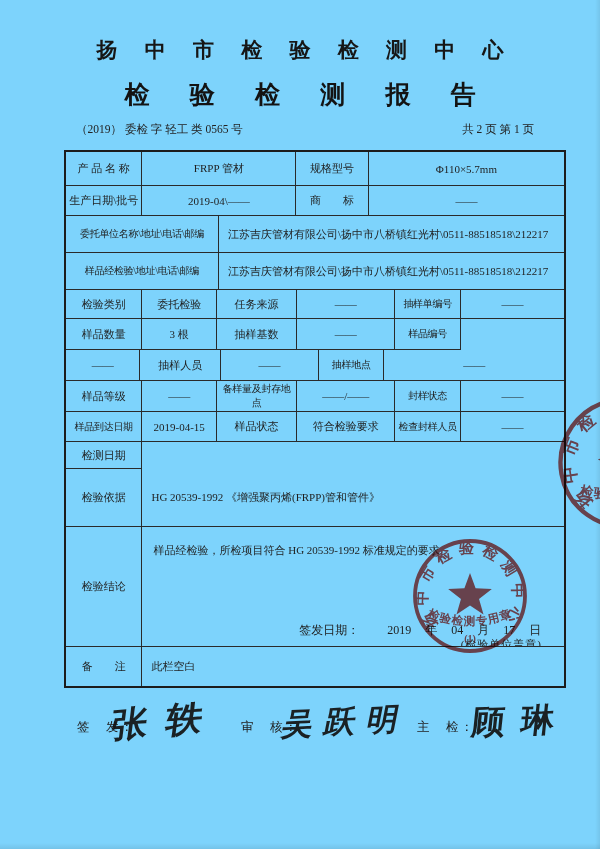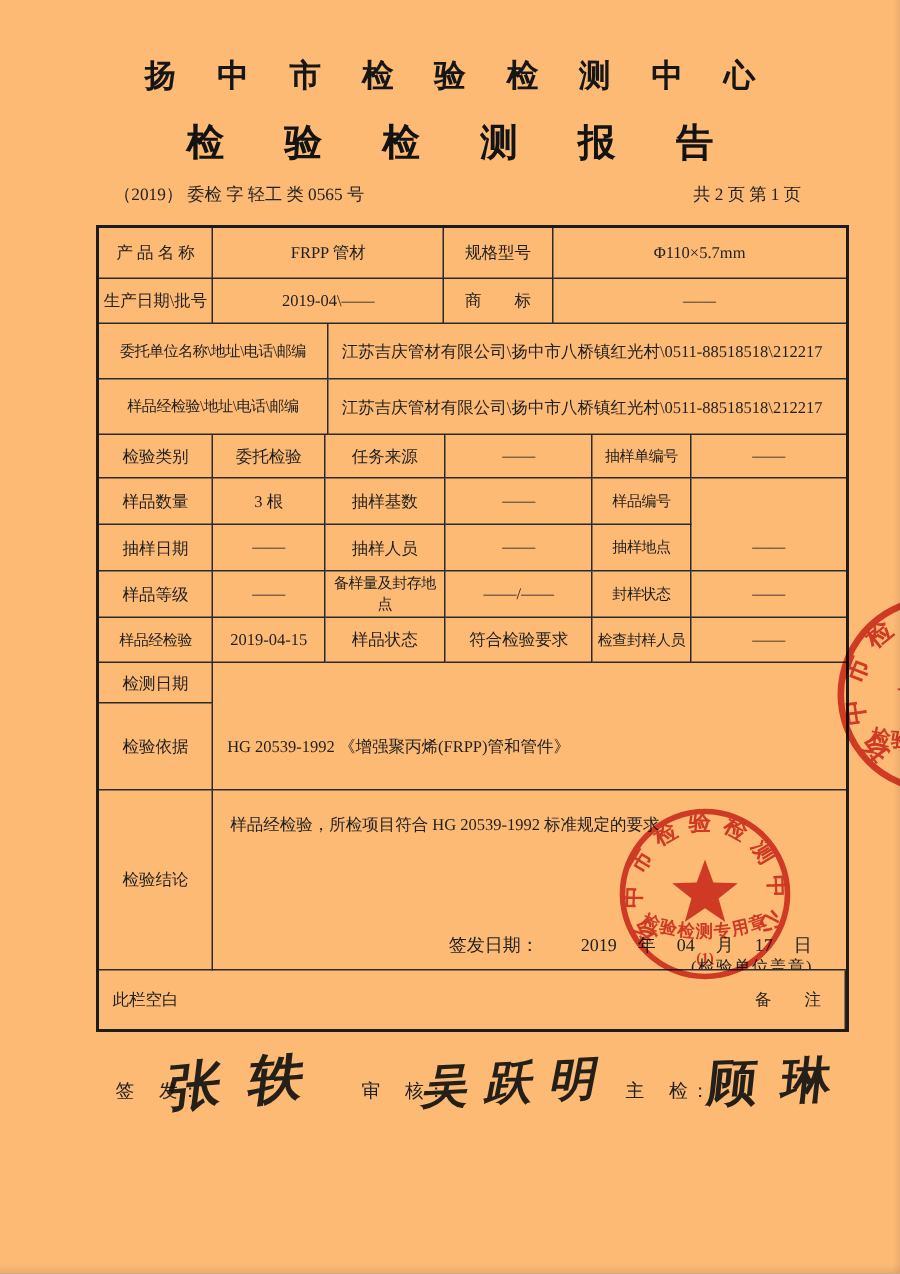--- a/index.html
+++ b/index.html
@@ -1,20 +1,20 @@
 <!DOCTYPE html>
 <html><head>
 <meta charset="utf-8">
 <style>
   * { margin:0; padding:0; box-sizing:border-box; }
   html,body { background:#9a9a9a; }
   body { font-family:"Liberation Serif","DejaVu Serif",serif; }
   #page {
     position:relative; width:600px; height:849px; margin:0 auto;
-    background:#fdba74; overflow:hidden; color:#1e1e1e;padding-left:30px;
+    background:#7dd3fc; overflow:hidden; color:#1e1e1e;padding-left:30px;
   }
   
   .edge-right { position:absolute; right:0; top:0; width:5px; height:100%;
     background:linear-gradient(to right,rgba(0,0,0,0),rgba(0,0,0,0.07)); }
   .edge-bottom { position:absolute; left:0; bottom:0; width:100%; height:6px;
     background:linear-gradient(to bottom,rgba(0,0,0,0),rgba(0,0,0,0.08)); }
 
   .org-name { position:absolute; top:36px; left:0; width:100%; text-align:center;
     font-size:21px; font-weight:bold; letter-spacing:11px; text-indent:11px; color:#161616; }
   .report-title { position:absolute; top:78px; left:0; width:100%; text-align:center;
@@ -99,39 +99,38 @@
 
     <div class="trow" style="height:31px">
       <div class="c" style="width:15.35%">样品数量</div>
       <div class="c" style="width:14.95%">3 根</div>
       <div class="c" style="width:16.15%">抽样基数</div>
       <div class="c" style="width:19.7%">——</div>
       <div class="c small" style="width:13.15%">样品编号</div>
     </div>
 
     <div class="trow" style="height:31px">
-      <div class="c" style="width:15.35%">抽样日期</div>
       <div class="c" style="width:14.95%">——</div>
       <div class="c" style="width:16.15%">抽样人员</div>
       <div class="c" style="width:19.7%">——</div>
       <div class="c small" style="width:13.15%">抽样地点</div>
       <div class="c last" style="flex:1">——</div>
     </div>
 
     <div class="trow" style="height:31px">
       <div class="c" style="width:15.35%">样品等级</div>
       <div class="c" style="width:14.95%">——</div>
       <div class="c small" style="width:16.15%">备样量及封存地点</div>
       <div class="c" style="width:19.7%">——/——</div>
       <div class="c small" style="width:13.15%">封样状态</div>
       <div class="c last" style="flex:1">——</div>
     </div>
 
     <div class="trow" style="height:30px">
-      <div class="c small" style="width:15.35%">样品经检验</div>
+      <div class="c small" style="width:15.35%">样品到达日期</div>
       <div class="c" style="width:14.95%">2019-04-15</div>
       <div class="c" style="width:16.15%">样品状态</div>
       <div class="c" style="width:19.7%">符合检验要求</div>
       <div class="c small" style="width:13.15%">检查封样人员</div>
       <div class="c last" style="flex:1">——</div>
     </div>
 
     <div class="trow" style="height:27px">
       <div class="c" style="width:15.35%">检测日期</div>
     </div>
@@ -146,22 +145,22 @@
       <div class="c last rel" style="flex:1">
         <div class="concl-text">样品经检验，所检项目符合 HG 20539-1992 标准规定的要求</div>
         <div class="seal-note">(检验单位盖章)</div>
         <div class="issue-line">
           <span>签发日期：</span><span class="issue-date">2019 年 04 月 17 日</span>
         </div>
       </div>
     </div>
 
     <div class="trow" style="height:39px">
+      <div class="c" style="width:15.35%">备　　注</div>
       <div class="c last left" style="flex:1">此栏空白</div>
-      <div class="c" style="width:15.35%">备　　注</div>
     </div>
 
   </div>
 
   <div class="sig-block">
     <span class="sig-label" style="left:9px; top:26px">签　发：</span>
     <span class="sig-name" style="left:44px; top:4px; font-size:36px; letter-spacing:18px">张轶</span>
     <span class="sig-label" style="left:173px; top:26px">审　核：</span>
     <span class="sig-name" style="left:215px; top:8px; font-size:31px; letter-spacing:11px; transform:skewX(-14deg) rotate(-3deg)">吴跃明</span>
     <span class="sig-label" style="left:349px; top:26px">主　检：</span>

